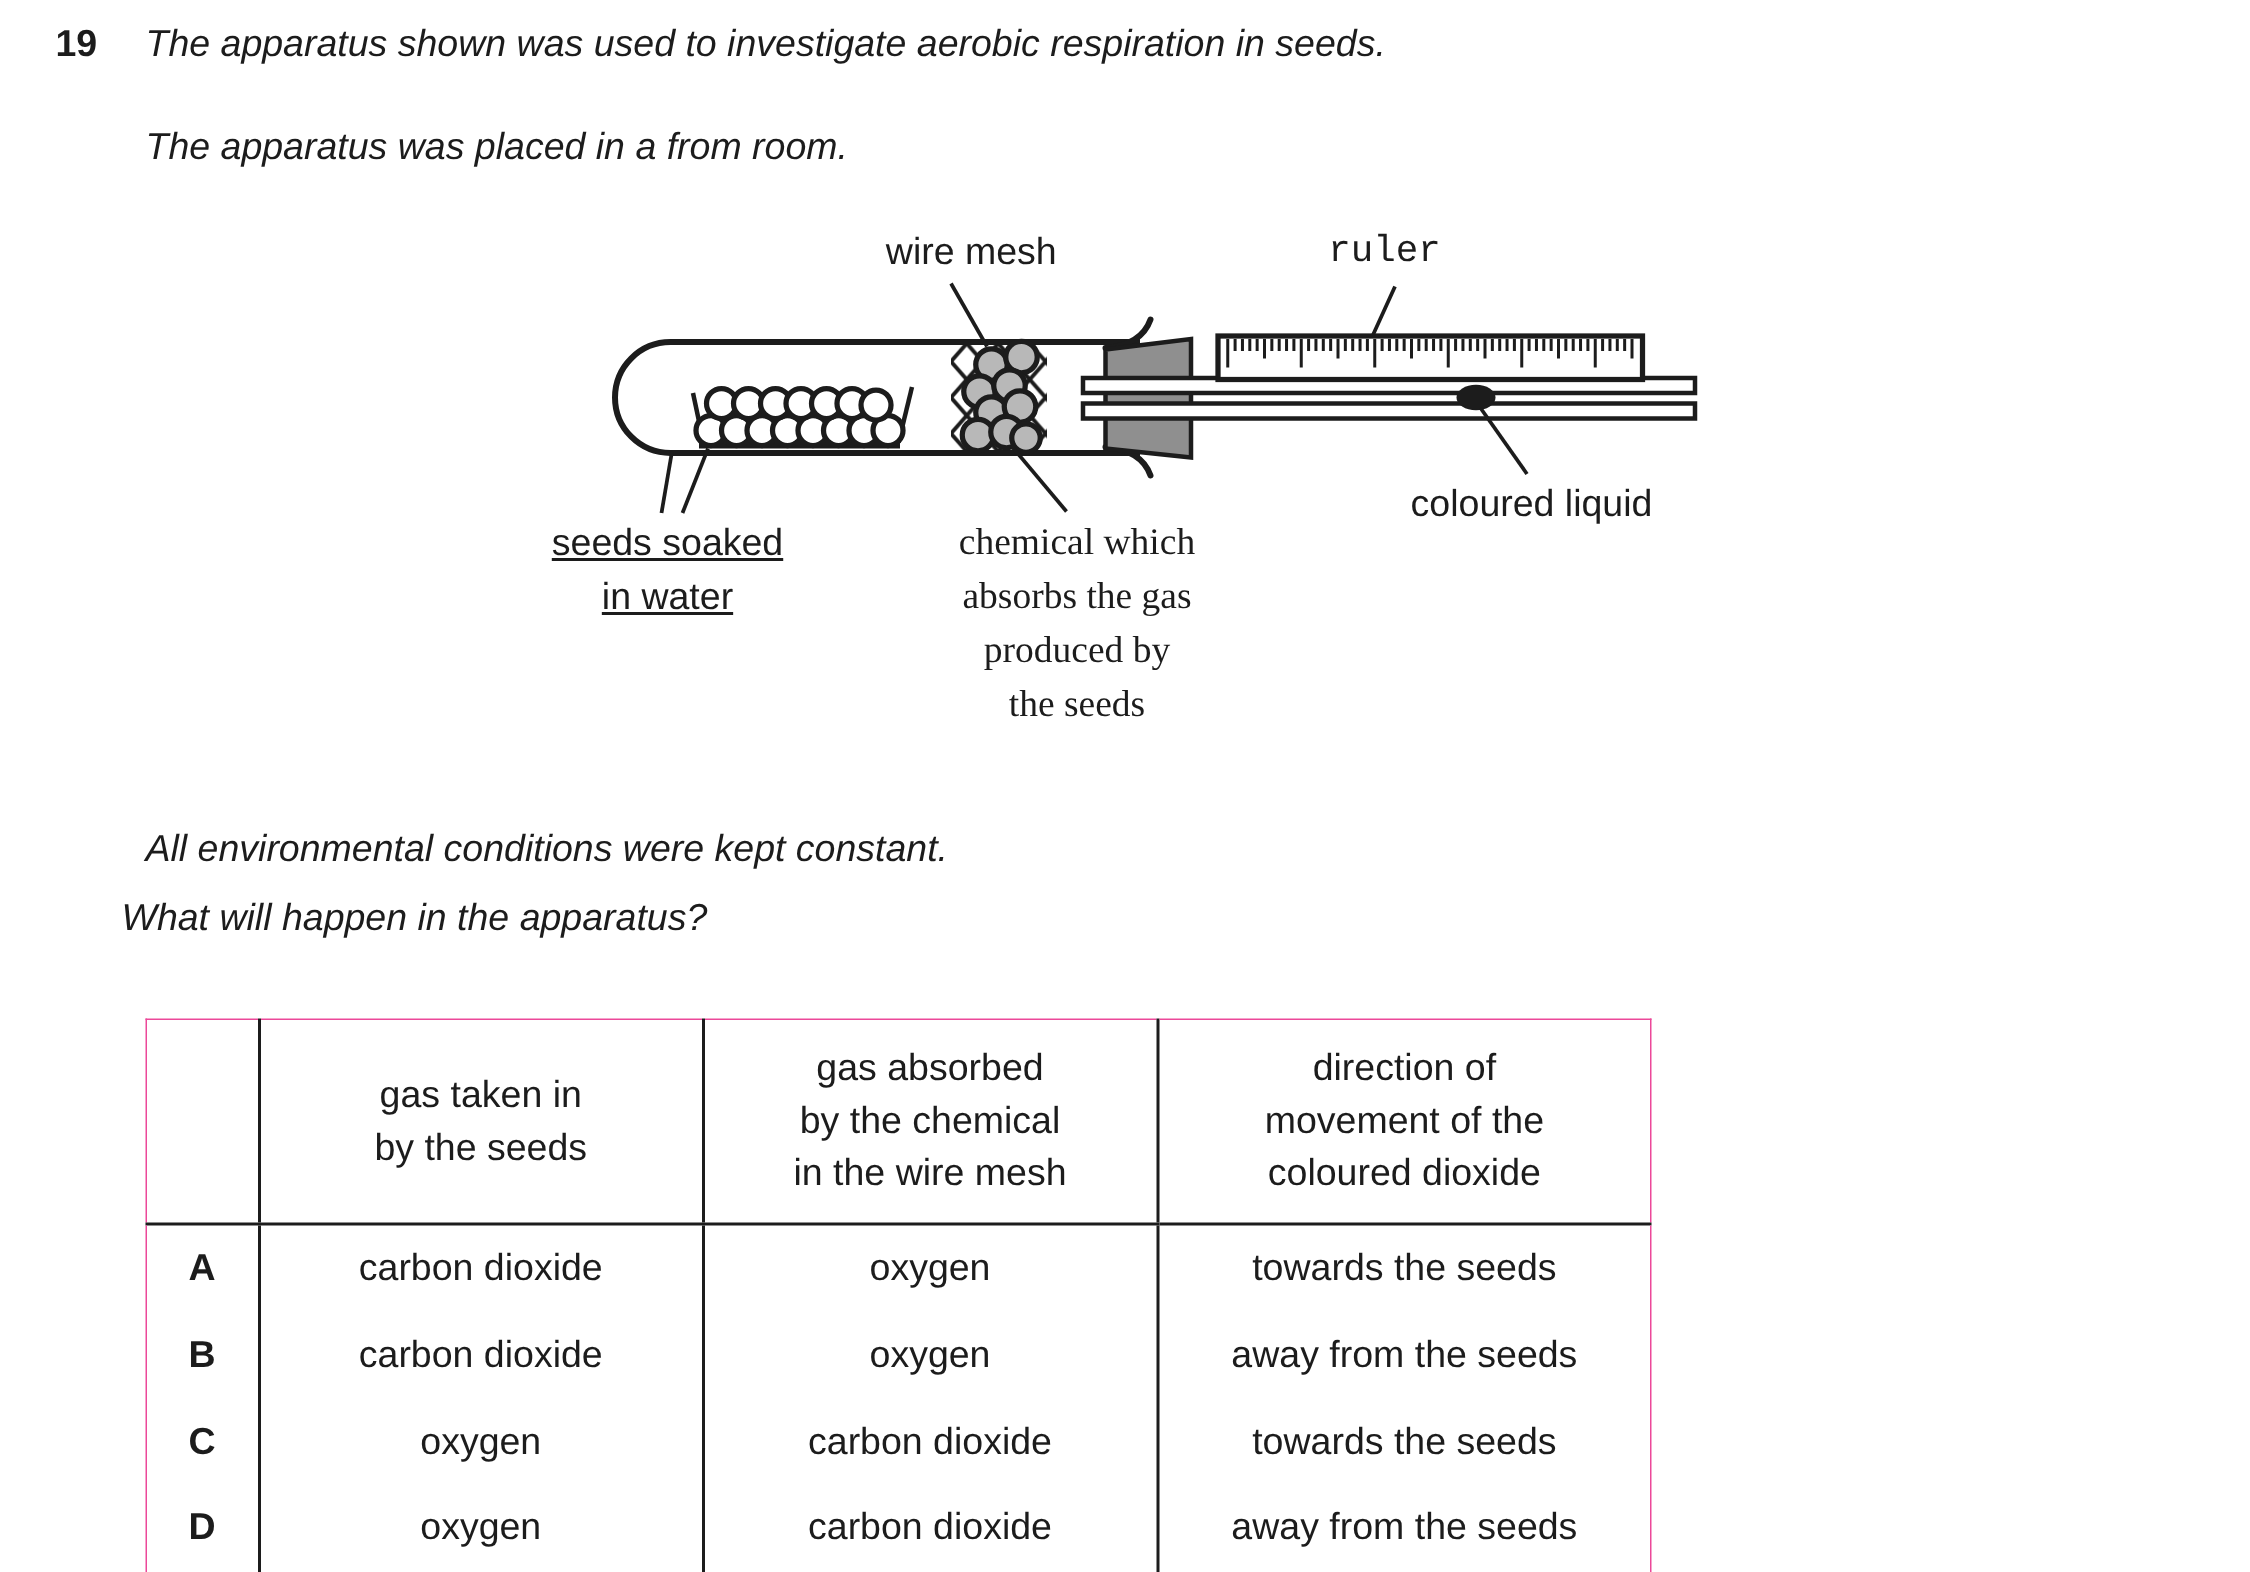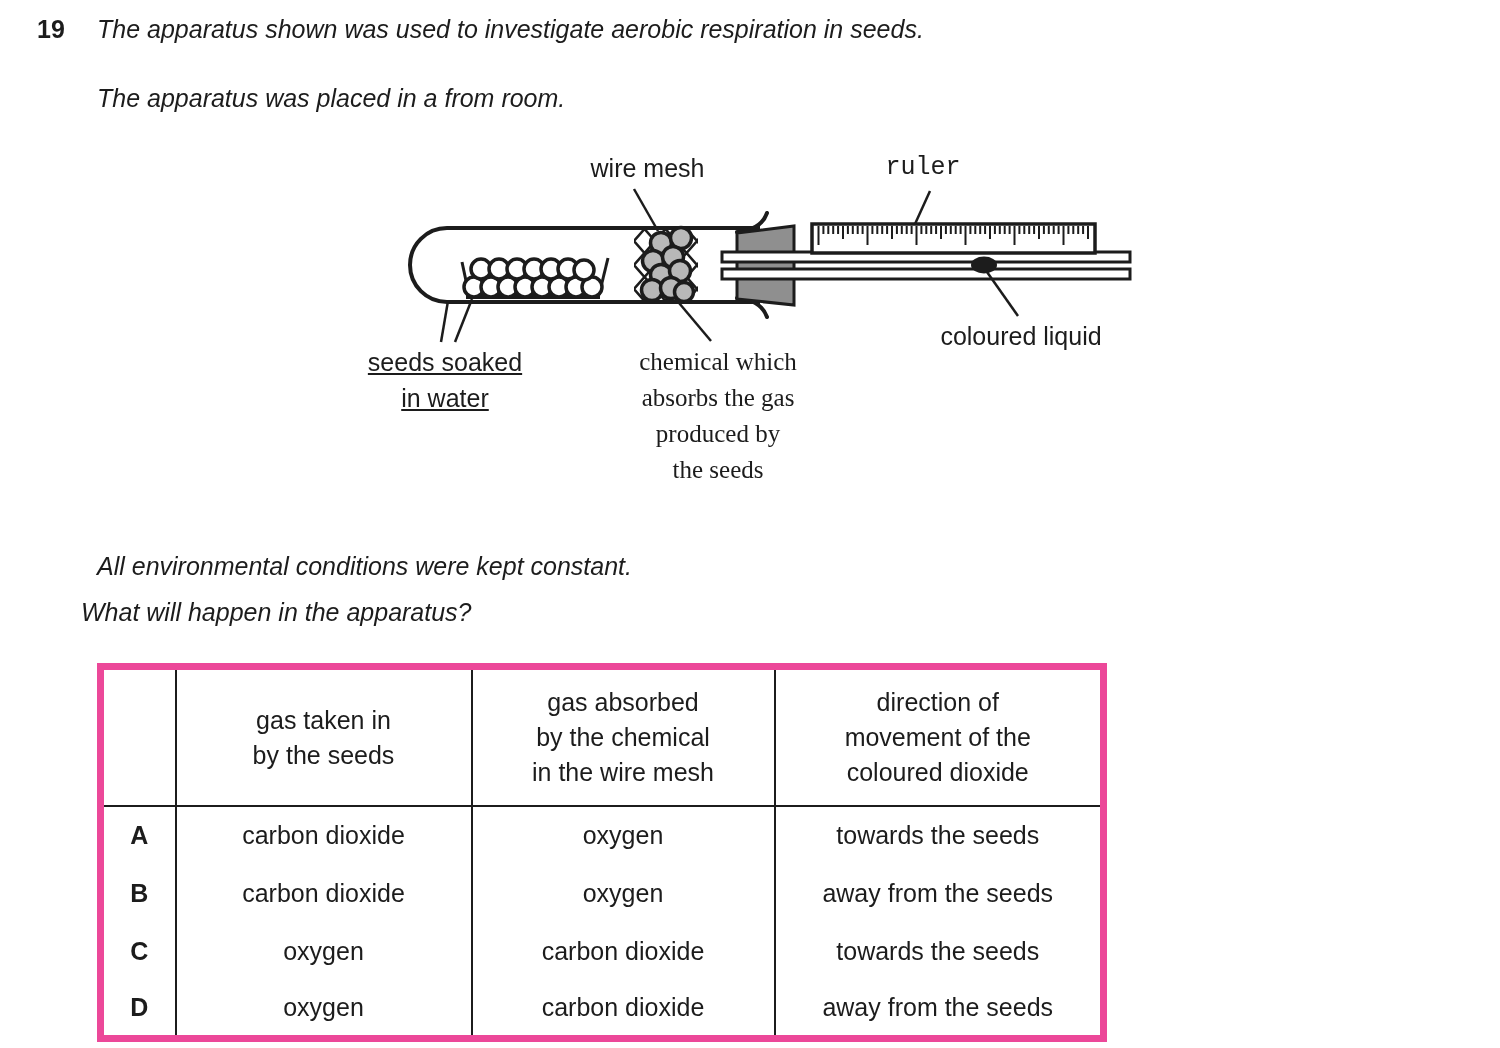--- a/index.html
+++ b/index.html
@@ -27,21 +27,21 @@
     left: 97px; top: 663px;
     border-collapse: collapse;
     table-layout: fixed;
     font-size: 25px;
     color: #1c1c1c;
   }
   .options-table col.c1 { width: 75px; }
   .options-table col.c2 { width: 296px; }
   .options-table col.c3 { width: 303px; }
   .options-table col.c4 { width: 329px; }
-  .options-table { border: 7px solid #ec4899; }
+  .options-table { border: 1px solid #ec4899; margin-top: 16px; }
   .options-table th, .options-table td {
     border-left: 2px solid #1c1c1c;
     text-align: center;
     vertical-align: middle;
     padding: 0;
     font-weight: 400;
   }
   .options-table th:first-child, .options-table td:first-child { border-left: none; }
   .options-table thead th {
     border-bottom: 2px solid #1c1c1c;

